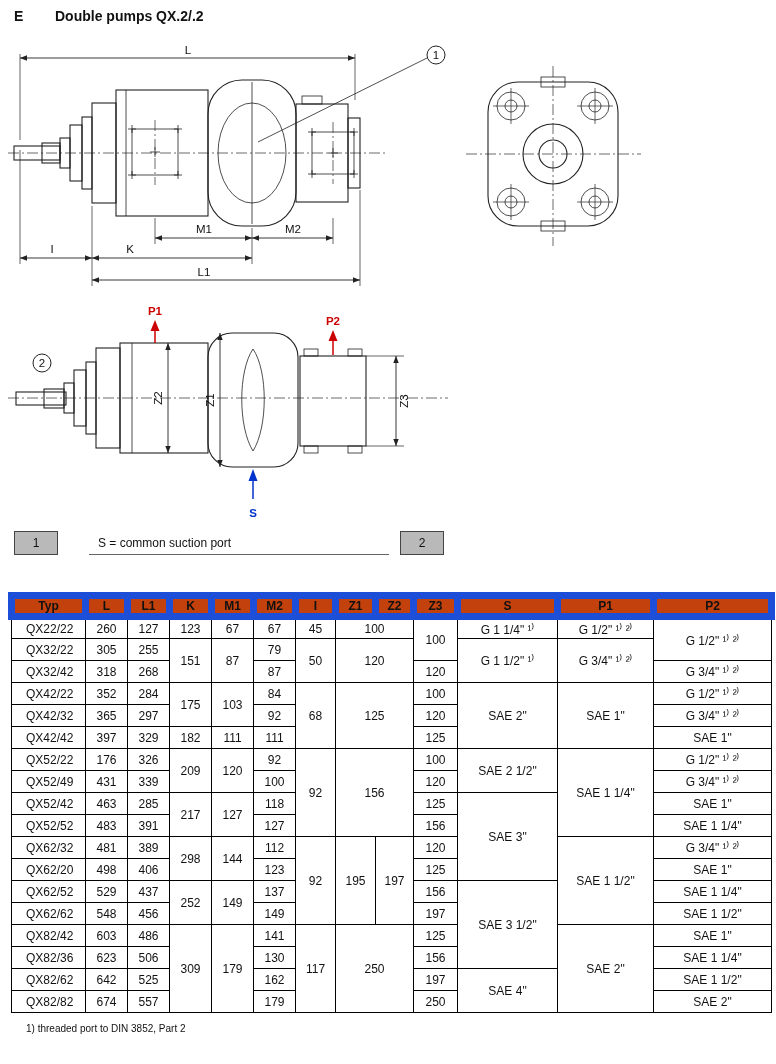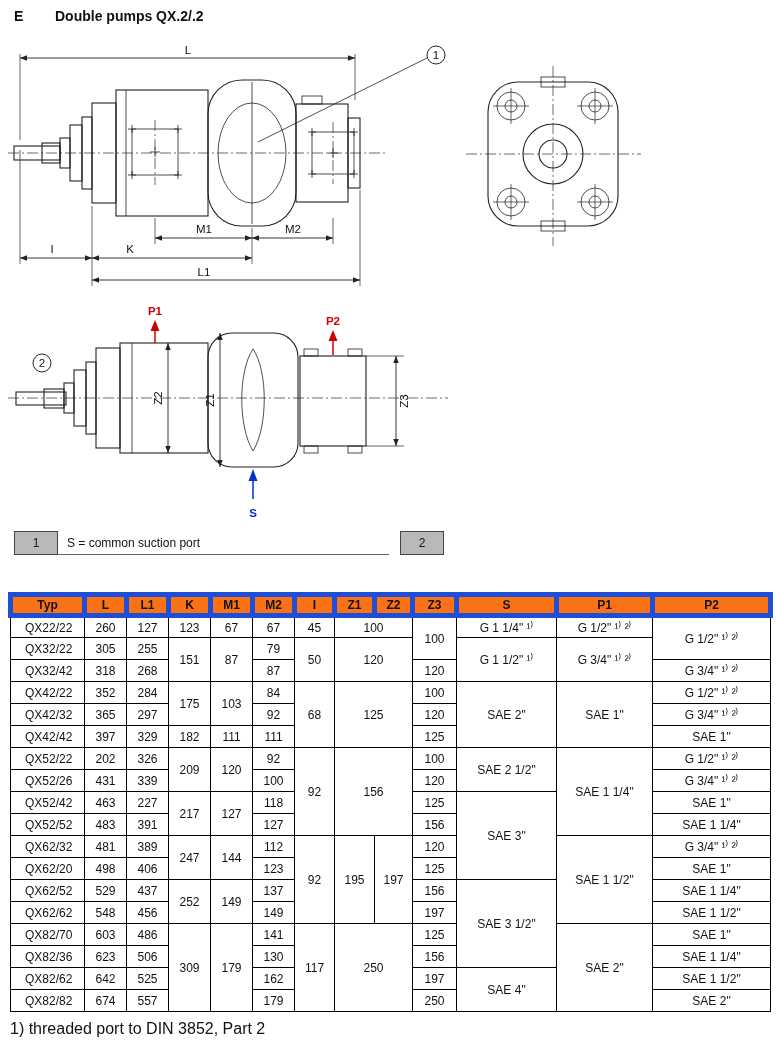--- a/index.html
+++ b/index.html
@@ -25,28 +25,28 @@
   text.red { fill:#cc0000; font-weight:bold; }
   text.blue { fill:#0033cc; font-weight:bold; }
   .arrR { fill:#cc0000; } .arrR-l { stroke:#cc0000; stroke-width:1.5; }
   .arrB { fill:#0033cc; } .arrB-l { stroke:#0033cc; stroke-width:1.5; }
   .callout { fill:#fff; stroke:#222; stroke-width:1; }
   
   .legend { position:absolute; top:531px; height:24px; display:flex; font-size:12px; }
   #legend-1 { left:14px; width:375px; }
   #legend-2 { left:400px; width:362px; }
   .legend .num { width:44px; background:#b9b9b9; border:1px solid #444; display:flex; align-items:center; justify-content:center; }
-  .legend .txt { flex:1; border-bottom:1px solid #666; padding-left:9px; display:flex; align-items:center; }
+  .legend .txt { flex:1; border-bottom:1px solid #666; padding-left:9px; display:flex; align-items:center;margin-left:31px; }
   
   table { position:absolute; left:8px; top:592px; width:760px; border-collapse:collapse; table-layout:fixed; font-size:12px; }
-  th { background:#f97316; border:5px solid #1d4ed8; height:21px; font-weight:bold; text-align:center; }
+  th { background:#c2410c; border:7px solid #1d4ed8; height:21px; font-weight:bold; text-align:center; }
   td { border:1px solid #000; height:22px; text-align:center; white-space:nowrap; overflow:hidden; }
   td:first-child { text-align:left; padding-left:14px; }
   
-  .footnotes { position:absolute; left:10px; top:1022px; font-size:16px; line-height:13px; }
+  .footnotes { position:absolute; left:26px; top:1022px; font-size:10px; line-height:13px; }
 </style>
 </head>
 <body>
 
 <div class="title-row">
   <div class="sec">E</div>
   <div>Double pumps QX.2/.2</div>
 </div>
 
 <svg id="svg-side" class="svg-abs" width="470" height="262" viewBox="0 0 470 262">
@@ -307,64 +307,64 @@
         <td>397</td>
         <td>329</td>
         <td>182</td>
         <td>111</td>
         <td>111</td>
         <td>125</td>
         <td>SAE 1"</td>
       </tr>
       <tr>
         <td>QX52/22</td>
-        <td>202</td>
+        <td>176</td>
         <td>326</td>
         <td rowspan="2">209</td>
         <td rowspan="2">120</td>
         <td>92</td>
         <td rowspan="4">92</td>
         <td rowspan="4" colspan="2">156</td>
         <td>100</td>
         <td rowspan="2">SAE 2 1/2"</td>
         <td rowspan="4">SAE 1 1/4"</td>
         <td>G 1/2" ¹⁾ ²⁾</td>
       </tr>
       <tr>
-        <td>QX52/26</td>
+        <td>QX52/49</td>
         <td>431</td>
         <td>339</td>
         <td>100</td>
         <td>120</td>
         <td>G 3/4" ¹⁾ ²⁾</td>
       </tr>
       <tr>
         <td>QX52/42</td>
         <td>463</td>
-        <td>227</td>
+        <td>285</td>
         <td rowspan="2">217</td>
         <td rowspan="2">127</td>
         <td>118</td>
         <td>125</td>
         <td rowspan="4">SAE 3"</td>
         <td>SAE 1"</td>
       </tr>
       <tr>
         <td>QX52/52</td>
         <td>483</td>
         <td>391</td>
         <td>127</td>
         <td>156</td>
         <td>SAE 1 1/4"</td>
       </tr>
       <tr>
         <td>QX62/32</td>
         <td>481</td>
         <td>389</td>
-        <td rowspan="2">247</td>
+        <td rowspan="2">298</td>
         <td rowspan="2">144</td>
         <td>112</td>
         <td rowspan="4">92</td>
         <td rowspan="4">195</td>
         <td rowspan="4">197</td>
         <td>120</td>
         <td rowspan="4">SAE 1 1/2"</td>
         <td>G 3/4" ¹⁾ ²⁾</td>
       </tr>
       <tr>
@@ -388,21 +388,21 @@
       </tr>
       <tr>
         <td>QX62/62</td>
         <td>548</td>
         <td>456</td>
         <td>149</td>
         <td>197</td>
         <td>SAE 1 1/2"</td>
       </tr>
       <tr>
-        <td>QX82/70</td>
+        <td>QX82/42</td>
         <td>603</td>
         <td>486</td>
         <td rowspan="4">309</td>
         <td rowspan="4">179</td>
         <td>141</td>
         <td rowspan="4">117</td>
         <td rowspan="4" colspan="2">250</td>
         <td>125</td>
         <td rowspan="4">SAE 2"</td>
         <td>SAE 1"</td>

